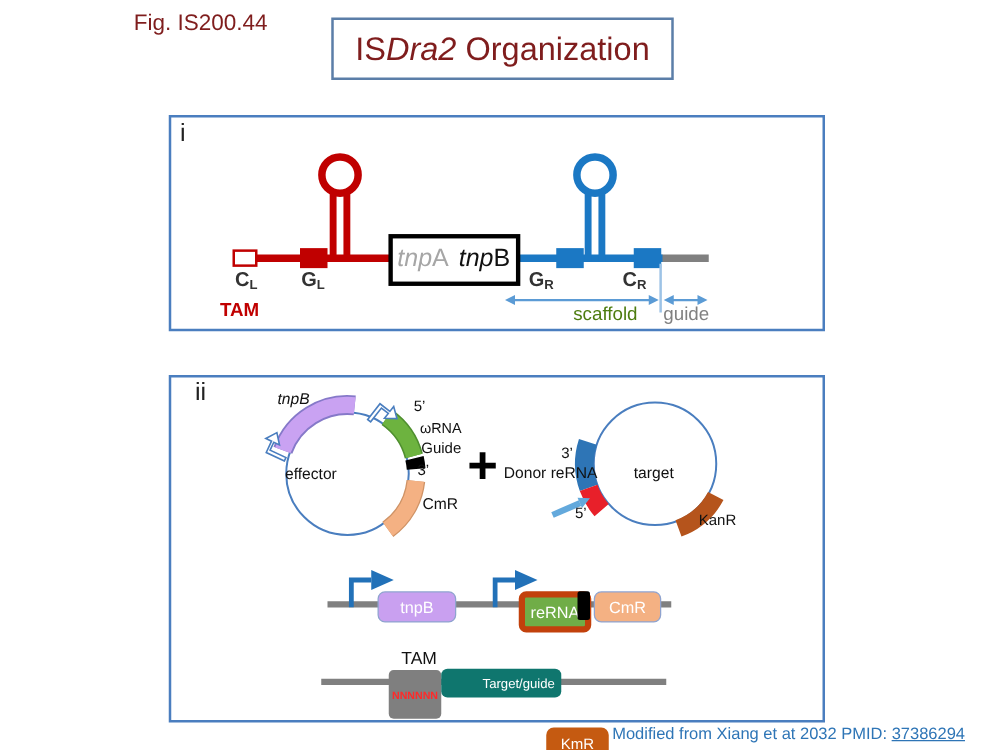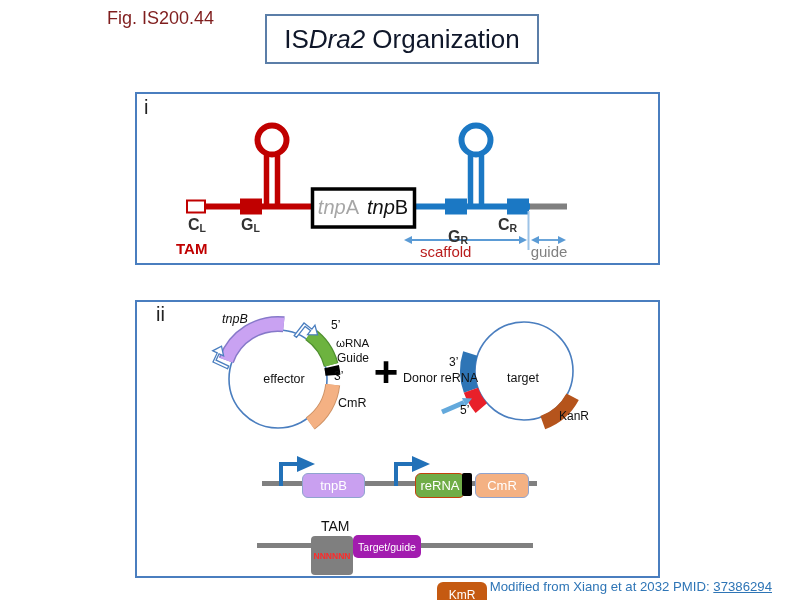--- a/index.html
+++ b/index.html
@@ -11,34 +11,34 @@
   .logo{left:0;top:0;width:82px;height:84px;background-color:#4a74ad;
         background-image:
           radial-gradient(rgba(255,255,255,0.30) 1.2px, transparent 2.4px),
           radial-gradient(rgba(255,255,255,0.16) 1px, transparent 2px),
           radial-gradient(rgba(25,55,105,0.30) 1.4px, transparent 2.6px);
         background-size:11px 13px,7px 9px,17px 15px;
         background-position:0 0,4px 6px,2px 3px;}
   .fig-label{left:88px;top:8px;font-size:18px;color:#7f1d1d;margin-left:19px;}
   .title-box{left:265px;top:14px;width:270px;height:46px;border:2px solid #5b7ea8;
              display:flex;align-items:center;justify-content:center;background:#fff;}
-  .title-box .t{font-size:26px;color:#0f172a;white-space:pre;}
+  .title-box .t{font-size:26px;color:#7f1d1d;white-space:pre;}
   .ital{font-style:italic;}
 
   
   .panel{border:2px solid #4a7ebf;background:#fff;}
   .panel-i{left:135px;top:92px;width:521px;height:169px;}
   .panel-ii{left:135px;top:300px;width:521px;height:274px;}
   .roman{font-size:20px;color:#222;}
 
   
   .stemlbl{font-size:16px;font-weight:600;color:#333;}
   .stemlbl .sub{font-size:10.5px;vertical-align:-2px;font-weight:600;}
   .tam{font-size:15px;font-weight:700;color:#c00000;}
-  .scaffold-lbl{font-size:15px;color:#b91c1c;text-align:left;}
+  .scaffold-lbl{font-size:15px;color:#4d7c0f;text-align:right;}
   .guide-lbl{font-size:15px;color:#808080;text-align:center;}
   .gene-box{left:312px;top:188px;width:102px;height:39px;display:flex;align-items:center;
             justify-content:center;font-size:20px;}
   .gene-box .gray{color:#a6a6a6;}
   .gene-box .blk{color:#111;}
   .gene-box .gap{display:inline-block;width:8px;}
 
   
   .cite{font-size:13.2px;color:#2e75b6;white-space:pre;}
   .cite .pmidlbl{color:#000;font-weight:600;}
@@ -47,25 +47,25 @@
   
   .sm{font-size:12px;color:#111;}
   .sm2{font-size:12.5px;color:#111;}
   .plus{font-size:42px;font-weight:700;color:#000;text-align:center;line-height:40px;}
 
   
   .gline{background:#808080;}
   .gbox{position:absolute;display:flex;align-items:center;justify-content:center;
         border-radius:6px;color:#fff;}
   .box-tnpb{background:#c9a0f0;border:1px solid #8fa3cf;font-size:13px;}
-  .box-rerna{background:#70ad47;border:1px solid #c2410c;font-size:13px;}
+  .box-rerna{background:#70ad47;border:5px solid #c2410c;font-size:13px;}
   .box-black{background:#000;border-radius:2px;}
   .box-cmr{background:#f4b183;border:1px solid #8fa3cf;font-size:13px;}
   .box-nnn{background:#7f7f7f;border-radius:4px;font-size:8.5px;font-weight:700;color:#ff2a2a;}
-  .box-tg{background:#a21caf;font-size:10.5px;border-radius:5px;}
+  .box-tg{background:#0f766e;font-size:10.5px;border-radius:5px;padding-left:28px;}
   .box-kmr{background:#c55a11;font-size:12px;border-radius:6px;margin-top:48px;}
   .tam2{font-size:14px;color:#111;}
 </style>
 </head>
 <body>
 
 <div class="stage">
 
   <div class="abs fig-label">Fig. IS200.44</div>
   <div class="abs title-box">
@@ -114,21 +114,21 @@
 
   <div class="abs gene-box">
     <span class="gray ital">tnp</span>
       <span class="gray">A</span>
       <span class="gap"></span>
       <span class="blk ital">tnp</span>
       <span class="blk">B</span>
   </div>
   <span class="abs stemlbl" style="left:188px;top:216px;"><span>C</span><span class="sub">L</span></span>
   <span class="abs stemlbl" style="left:241px;top:216px;"><span>G</span><span class="sub">L</span></span>
-  <span class="abs stemlbl" style="left:448px;top:216px;margin-top:12px;"><span>G</span><span class="sub">R</span></span>
+  <span class="abs stemlbl" style="left:423px;top:216px;"><span>G</span><span class="sub">R</span></span>
   <span class="abs stemlbl" style="left:498px;top:216px;"><span>C</span><span class="sub">R</span></span>
   <span class="abs tam" style="left:176px;top:240px;">TAM</span>
   <span class="abs scaffold-lbl" style="left:420px;top:243px;width:90px;">scaffold</span>
   <span class="abs guide-lbl" style="left:528px;top:243px;width:42px;">guide</span>
 
 
   <div class="abs panel panel-ii"></div>
   <span class="abs roman" style="left:156px;top:303px;">ii</span>
 
   <svg class="abs" style="left:135px;top:300px;" width="525" height="278" viewBox="135 300 525 278">
@@ -155,21 +155,21 @@
       <polygon points="472,398.5 465.6,406.3 462,398.1" fill="#63a9dc"></polygon>
     </g>
   </svg>
 
   <span class="abs sm2 ital" style="left:222px;top:312px;">tnpB</span>
   <span class="abs sm" style="left:331px;top:318px;">5’</span>
   <span class="abs sm" style="left:336px;top:337px;font-size:11.5px;">ωRNA</span>
   <span class="abs sm" style="left:337px;top:351px;">Guide</span>
   <span class="abs sm" style="left:334px;top:369px;">3’</span>
   <span class="abs sm2" style="left:338px;top:396px;">CmR</span>
-  <span class="abs sm2" style="left:252px;top:372px;width:64px;text-align:center;">effector</span>
+  <span class="abs sm2" style="left:228px;top:372px;width:64px;">effector</span>
   <span class="abs plus" style="left:366px;top:352px;width:40px;">+</span>
   <span class="abs sm2" style="left:403px;top:371px;">Donor reRNA</span>
   <span class="abs sm" style="left:449px;top:355px;">3’</span>
   <span class="abs sm" style="left:460px;top:403px;">5’</span>
   <span class="abs sm2" style="left:495px;top:359px;width:56px;text-align:center;margin-top:12px;">target</span>
   <span class="abs sm" style="left:559px;top:409px;">KanR</span>
 
   <div class="abs gline" style="left:262px;top:481px;width:275px;height:5px;"></div>
   <svg class="abs" style="left:279px;top:454px;" width="44" height="32" viewBox="0 0 44 32">
     <polyline points="2,32 2,10 18,10" stroke="#2271b8" stroke-width="4" fill="none"></polyline>

